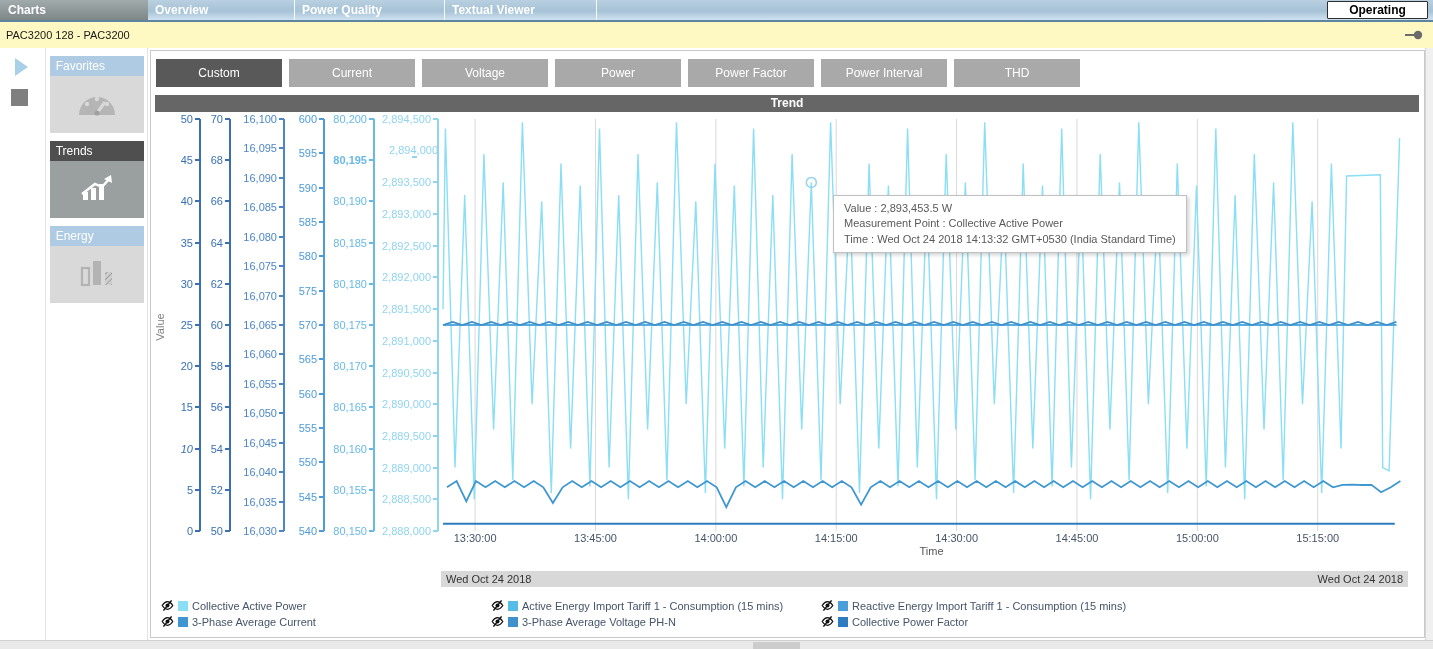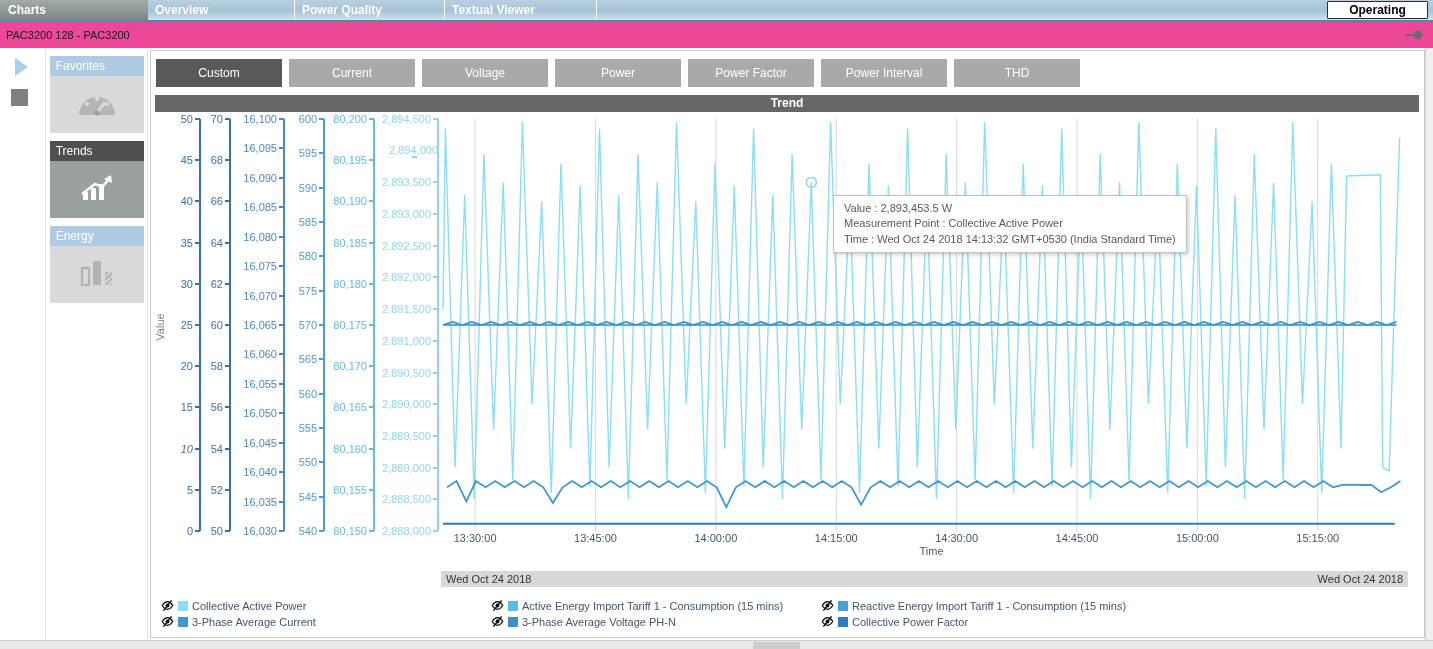--- a/index.html
+++ b/index.html
@@ -12,21 +12,21 @@
   .menubar { flex:1; position:relative; display:flex;
     background:linear-gradient(#b9d0e0 0%, #a6c2d6 55%, #cfe2f0 100%); }
   .menu-item { color:#fff; font-size:12px; font-weight:bold; line-height:20px;
     padding-left:7px; border-right:1px solid #f4f9fc; }
   .menu-item:nth-child(1){ width:147px; } .menu-item:nth-child(2){ width:150px; }
   .menu-item:nth-child(3){ width:152px; }
   .operating-btn { position:absolute; right:5px; top:1px; width:101px; height:18px;
     background:#fff; border:1px solid #2e2e2e; border-radius:1px; text-align:center;
     font-size:12px; font-weight:bold; color:#000; line-height:16px; }
   
-  .devicebar { height:26px; background:#ec4899; display:flex; align-items:center;
+  .devicebar { height:26px; background:#fef9c3; display:flex; align-items:center;
     font-size:11px; color:#1a1a1a; padding-left:6px; position:relative; }
   .pin-wrap { position:absolute; right:10px; top:8px; }
   
   .main { display:flex; height:592px; }
   .rail { width:46px; border-right:1px solid #e2e2e2; padding-top:10px; }
   .rail-triangle { width:0; height:0; border-top:9px solid transparent;
     border-bottom:9px solid transparent; border-left:13px solid #a8d0e6; margin-left:15px; }
   .rail-square { width:17px; height:17px; background:#7f7f7f; margin:13px 0 0 11px; }
   .sidebar { width:103px; border-right:1px solid #e2e2e2; padding:8px 3px 0 4px; }
   .side-sec { margin-bottom:8px; }
@@ -388,21 +388,21 @@
               <span>540</span>
               <i style="background: rgb(77, 155, 216);"></i>
             </div>
           </div>
           <div class="axis">
             <div class="axis-line" style="background: rgb(104, 185, 230);"></div>
             <div class="tick" style="top: 0%; color: rgb(104, 185, 230);">
               <span>80,200</span>
               <i style="background: rgb(104, 185, 230);"></i>
             </div>
-            <div class="tick" style="top: 10%; color: rgb(104, 185, 230);">
+            <div class="tick" style="top: 10%; color: rgb(104, 185, 230); font-weight: bold;">
               <span>80,195</span>
               <i style="background: rgb(104, 185, 230);"></i>
             </div>
             <div class="tick" style="top: 20%; color: rgb(104, 185, 230);">
               <span>80,190</span>
               <i style="background: rgb(104, 185, 230);"></i>
             </div>
             <div class="tick" style="top: 30%; color: rgb(104, 185, 230);">
               <span>80,185</span>
               <i style="background: rgb(104, 185, 230);"></i>

